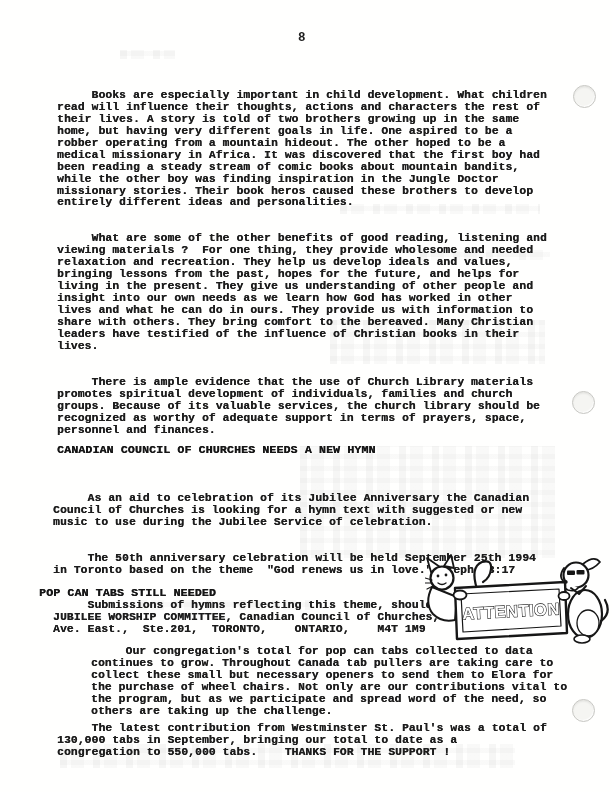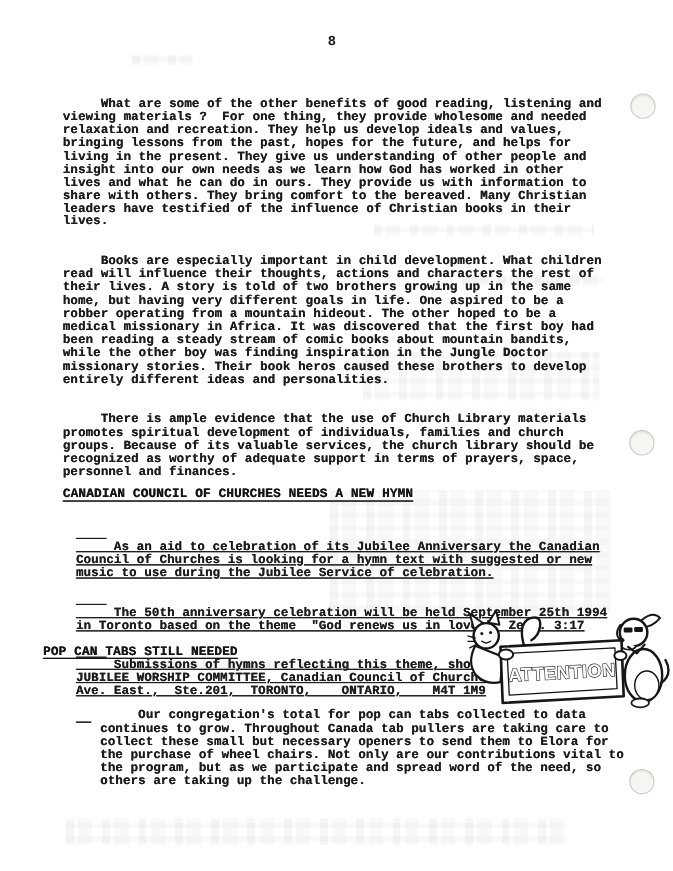--- a/index.html
+++ b/index.html
@@ -23,21 +23,20 @@
     position:absolute;left:298px;top:32px;
     font:700 12.5px/13px "Liberation Mono","DejaVu Sans Mono",monospace;
     color:#1d1d1d;
   }
   .heading{
     position:absolute;
     font:700 11.6px/13px "Liberation Mono","DejaVu Sans Mono",monospace;
     letter-spacing:0.12px;
     color:#161616;
     text-shadow:0.3px 0 0 currentColor;
-    text-decoration:underline;
     text-decoration-thickness:1.4px;
     text-underline-offset:2.5px;
     white-space:pre;
   }
   .punch{
     position:absolute;width:21px;height:21px;border-radius:50%;
     background:#f5f5f2;border:1px solid #c8c8c4;
     box-shadow:inset 0 1.5px 2px rgba(0,0,0,0.07), inset -1px -1px 1px rgba(255,255,255,0.8);
   }
   .bleed{
@@ -58,49 +57,49 @@
   <div class="bleed" style="left:340px;top:204px;width:200px;height:10px;"></div>
   <div class="bleed" style="left:420px;top:250px;width:130px;height:10px;"></div>
   <div class="bleed" style="left:330px;top:320px;width:215px;height:44px;"></div>
   <div class="bleed" style="left:300px;top:446px;width:255px;height:112px;"></div>
   <div class="bleed" style="left:140px;top:600px;width:170px;height:10px;"></div>
   <div class="bleed" style="left:60px;top:744px;width:455px;height:24px;"></div>
 
   <div class="page-num">8</div>
 
   <div class="tw" style="left:57px;top:66px;">
+    <span class="para">     Books are especially important in child development. What children
+read will influence their thoughts, actions and characters the rest of
+their lives. A story is told of two brothers growing up in the same
+home, but having very different goals in life. One aspired to be a
+robber operating from a mountain hideout. The other hoped to be a
+medical missionary in Africa. It was discovered that the first boy had
+been reading a steady stream of comic books about mountain bandits,
+while the other boy was finding inspiration in the Jungle Doctor
+missionary stories. Their book heros caused these brothers to develop
+entirely different ideas and personalities.</span>
     <span class="para">     What are some of the other benefits of good reading, listening and
 viewing materials ?  For one thing, they provide wholesome and needed
 relaxation and recreation. They help us develop ideals and values,
 bringing lessons from the past, hopes for the future, and helps for
 living in the present. They give us understanding of other people and
 insight into our own needs as we learn how God has worked in other
 lives and what he can do in ours. They provide us with information to
 share with others. They bring comfort to the bereaved. Many Christian
 leaders have testified of the influence of Christian books in their
 lives.</span>
-    <span class="para">     Books are especially important in child development. What children
-read will influence their thoughts, actions and characters the rest of
-their lives. A story is told of two brothers growing up in the same
-home, but having very different goals in life. One aspired to be a
-robber operating from a mountain hideout. The other hoped to be a
-medical missionary in Africa. It was discovered that the first boy had
-been reading a steady stream of comic books about mountain bandits,
-while the other boy was finding inspiration in the Jungle Doctor
-missionary stories. Their book heros caused these brothers to develop
-entirely different ideas and personalities.</span>
     <span class="para">     There is ample evidence that the use of Church Library materials
 promotes spiritual development of individuals, families and church
 groups. Because of its valuable services, the church library should be
 recognized as worthy of adequate support in terms of prayers, space,
 personnel and finances.</span>
   </div>
 
   <div class="heading" style="left:57px;top:443px;">CANADIAN COUNCIL OF CHURCHES NEEDS A NEW HYMN</div>
-  <div class="tw" style="left:69px;top:469px;text-decoration:underline;">
+  <div class="tw" style="left:53px;top:469px;">
     <span class="para">     As an aid to celebration of its Jubilee Anniversary the Canadian
 Council of Churches is looking for a hymn text with suggested or new
 music to use during the Jubilee Service of celebration.</span>
     <span class="para">     The 50th anniversary celebration will be held September 25th 1994
 in Toronto based on the theme  "God renews us in love."  Zeph. 3:17</span>
     <span class="para">     Submissions of hymns reflecting this theme, should be made to the
 JUBILEE WORSHIP COMMITTEE, Canadian Council of Churches, 40, Clair
 Ave. East.,  Ste.201,  TORONTO,    ONTARIO,    M4T 1M9</span>
   </div>
 
@@ -147,18 +146,23 @@
   </div>
 
   <div class="tw" style="left:57px;top:622px;margin-left:34px;">
     <span class="para">     Our congregation's total for pop can tabs collected to data
 continues to grow. Throughout Canada tab pullers are taking care to
 collect these small but necessary openers to send them to Elora for
 the purchase of wheel chairs. Not only are our contributions vital to
 the program, but as we participate and spread word of the need, so
 others are taking up the challenge.</span>
   </div>
+  <div class="tw" style="left:57px;top:699px;">
+    <span class="para">     The latest contribution from Westminster St. Paul's was a total of
+130,000 tabs in September, bringing our total to date as a
+congregation to 550,000 tabs.    THANKS FOR THE SUPPORT !</span>
+  </div>
 
   <div class="punch" style="left:573px;top:85px;"></div>
   <div class="punch" style="left:572px;top:391px;"></div>
   <div class="punch" style="left:572px;top:699px;"></div>
 
 </div>
 
 </body></html>

